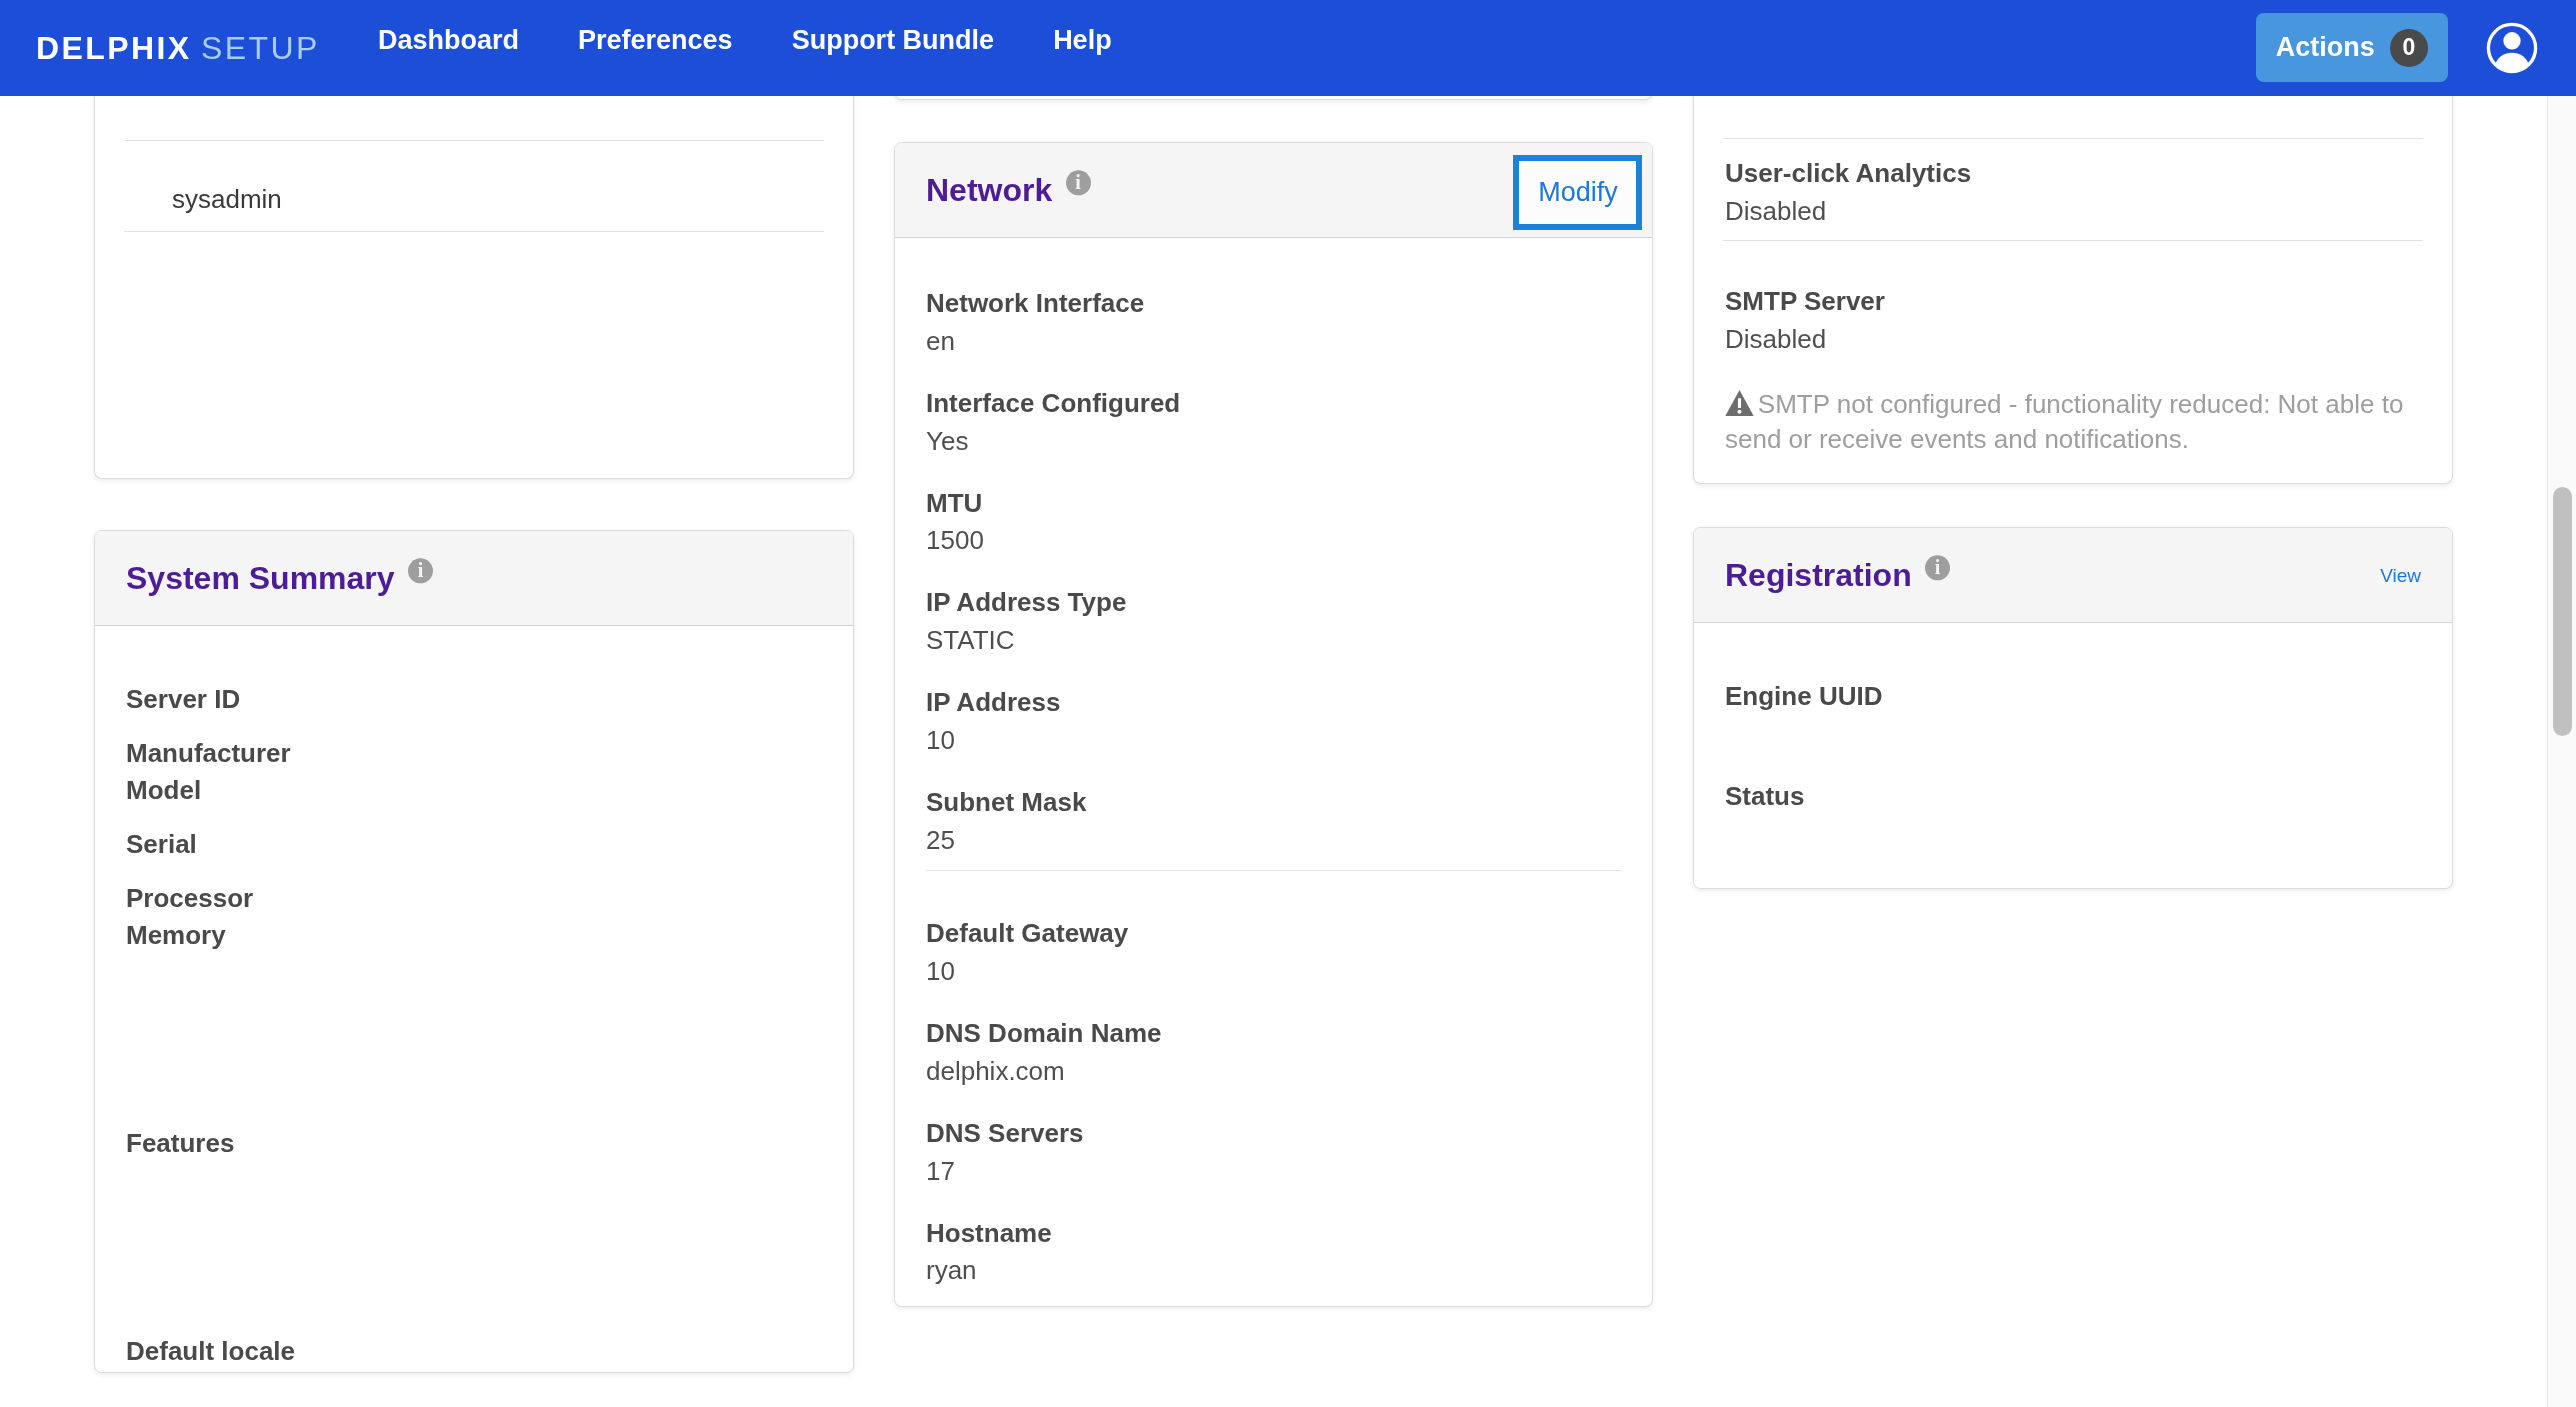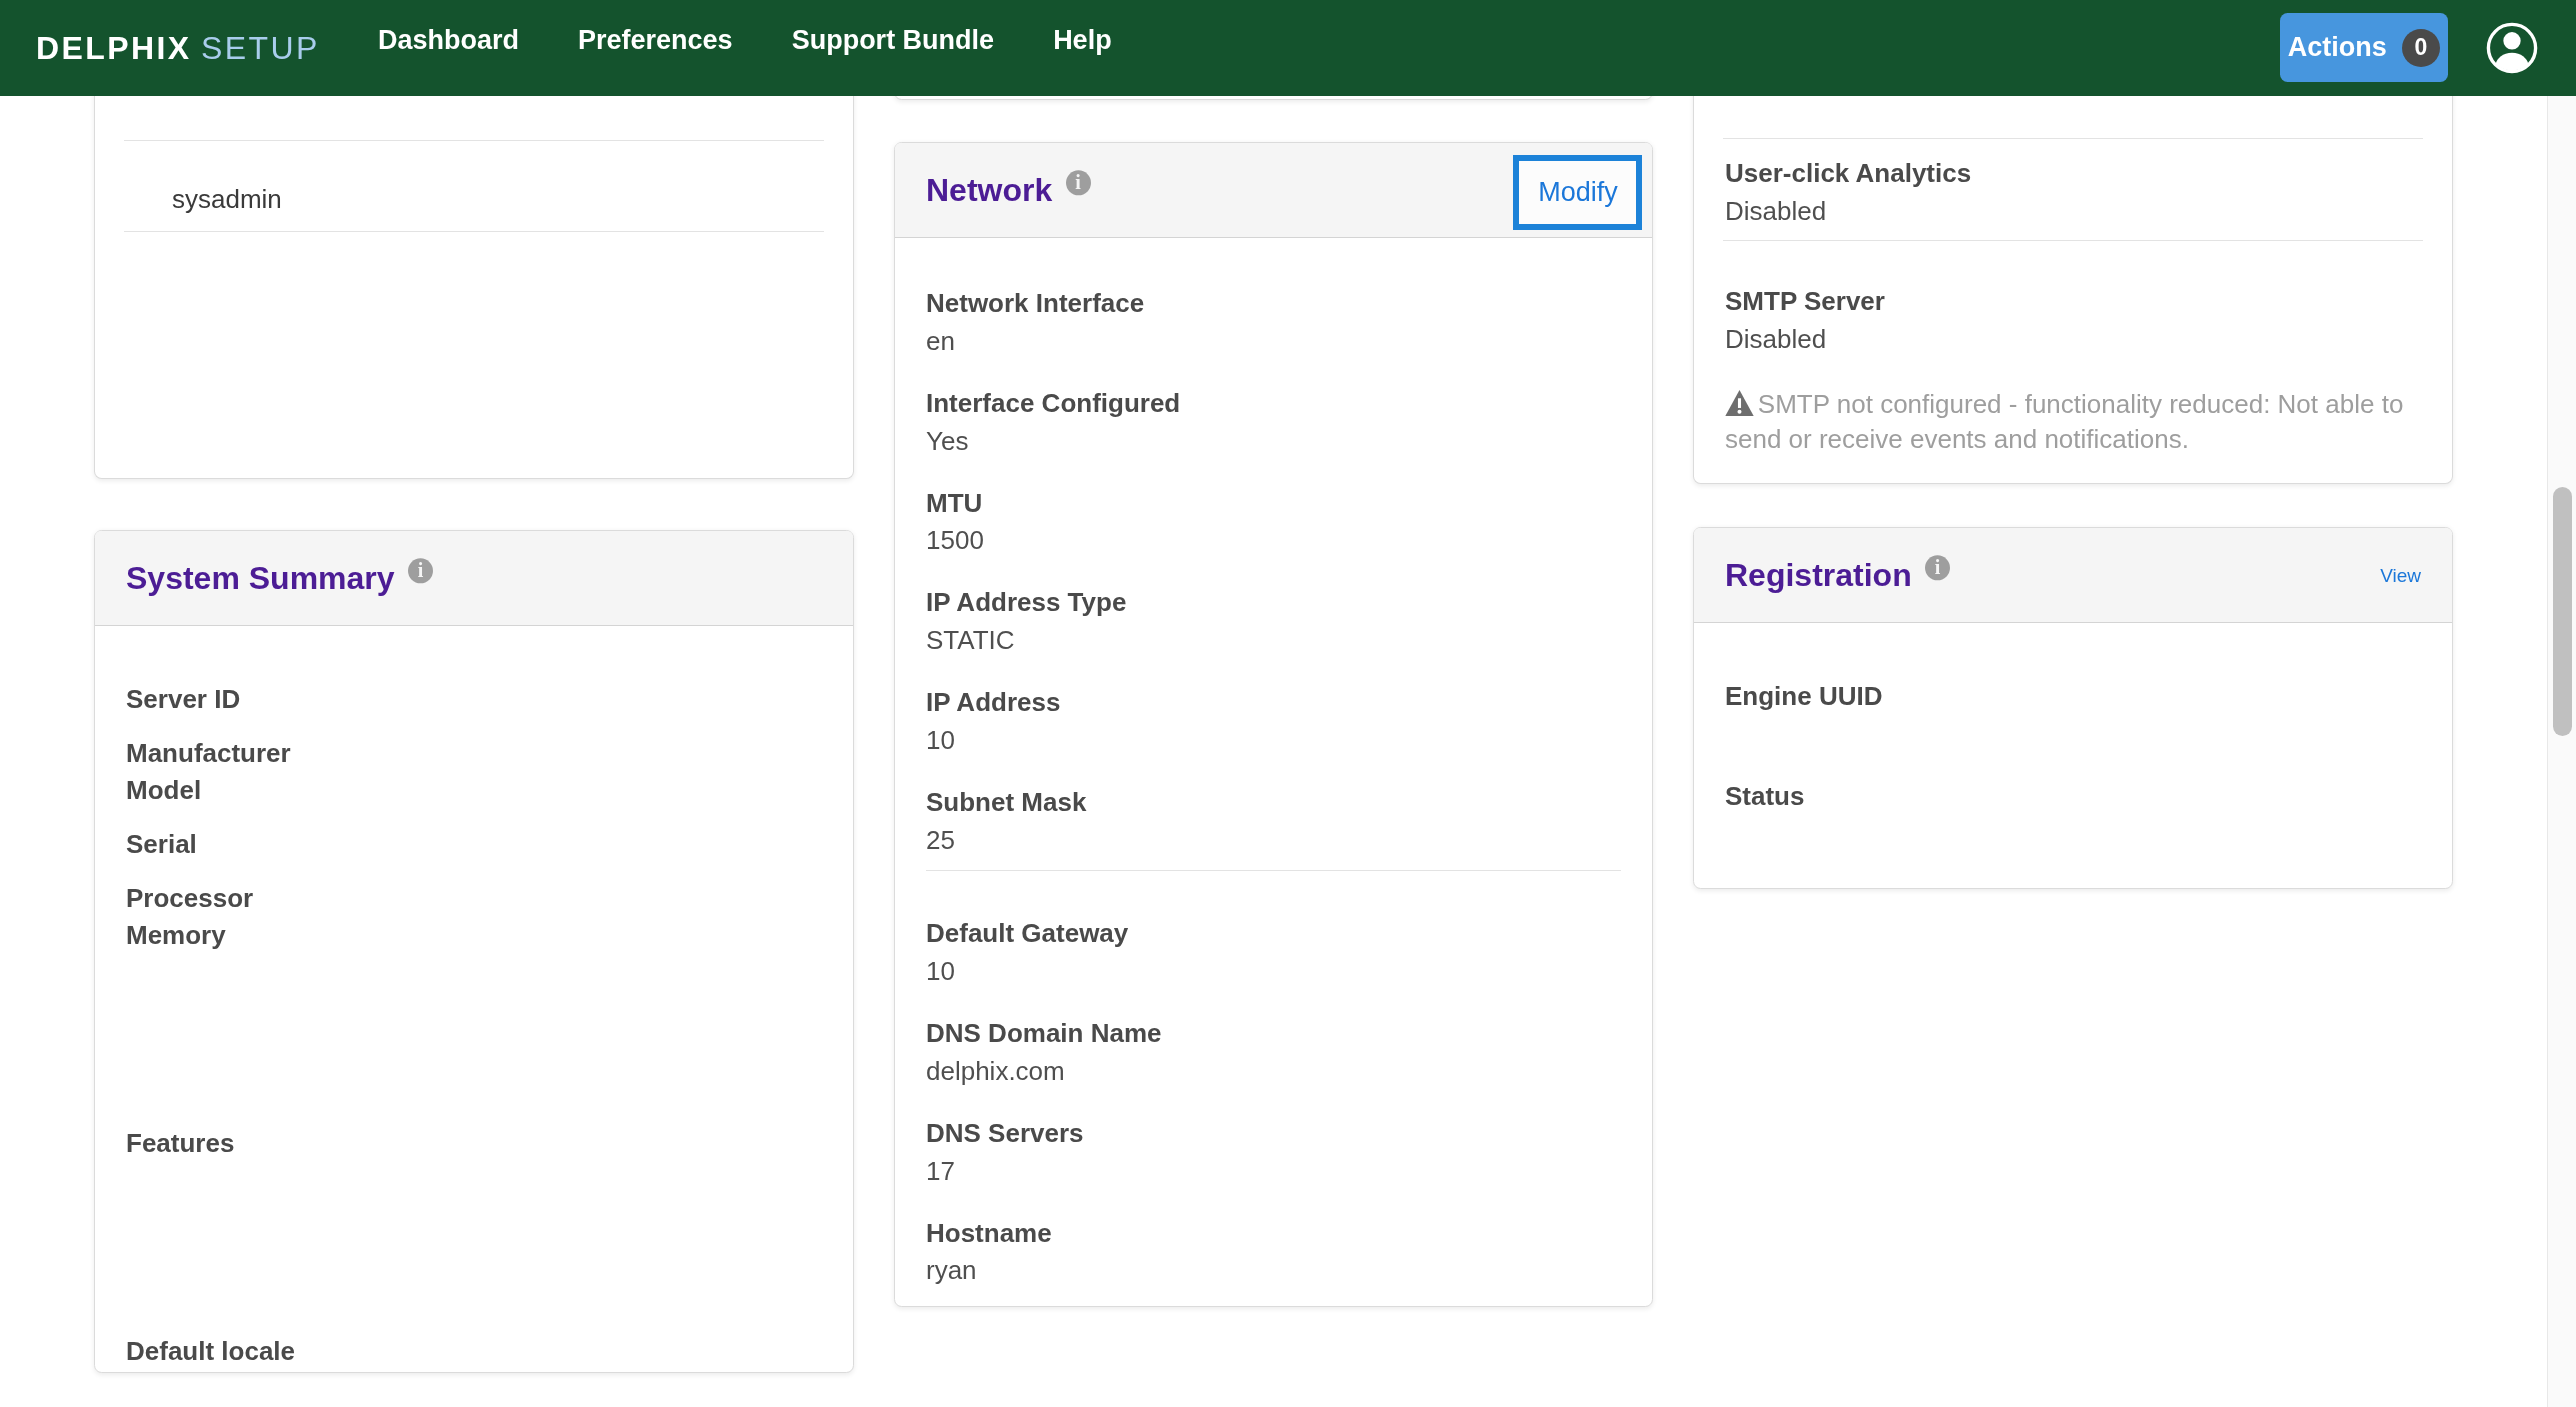--- a/index.html
+++ b/index.html
@@ -1,29 +1,29 @@
 <!DOCTYPE html>
 <html><head>
 <meta charset="utf-8">
 <style>
   * { margin:0; padding:0; box-sizing:border-box; }
   html,body { width:2576px; height:1408px; overflow:hidden; background:#ffffff;
               font-family:"Liberation Sans", sans-serif; }
 
   
   .navbar { position:absolute; left:0; top:0; width:2576px; height:96px;
-            background:#14532d; z-index:10; }
+            background:#1d4ed8; z-index:10; }
   .brand { position:absolute; left:36px; top:0; height:96px; line-height:96px;
            font-size:32px; letter-spacing:2.4px; white-space:nowrap; }
   .brand .primary { color:#ffffff; font-weight:bold; }
   .brand .secondary { color:#A9CDEC; font-weight:normal; margin-left:9.6px; }
   .nav-menu { position:absolute; left:378px; top:0; height:81px; display:flex; align-items:center; }
   .nav-item { color:#ffffff; font-size:27px; font-weight:bold; margin-right:59px;
               cursor:pointer; white-space:nowrap; }
-  .actions-btn { position:absolute; right:128px; top:13.4px; height:69px; padding:0 8px;
+  .actions-btn { position:absolute; right:128px; top:13.4px; height:69px; padding:0 20px;
                  background:#4796DE; border:none; border-radius:7.7px; display:flex;
                  align-items:center; cursor:pointer; }
   .actions-btn .lbl { color:#ffffff; font-size:27px; font-weight:bold; }
   .actions-badge { margin-left:15.3px; width:38px; height:38px; border-radius:50%;
                    background:#4A4A4A; color:#ffffff; font-size:23px; font-weight:bold;
                    display:flex; align-items:center; justify-content:center; }
   .avatar { position:absolute; right:38px; top:22px; width:52px; height:52px; cursor:pointer; }
 
   
   .content { position:absolute; left:0; top:0; width:2576px; height:1407px; z-index:1; }

